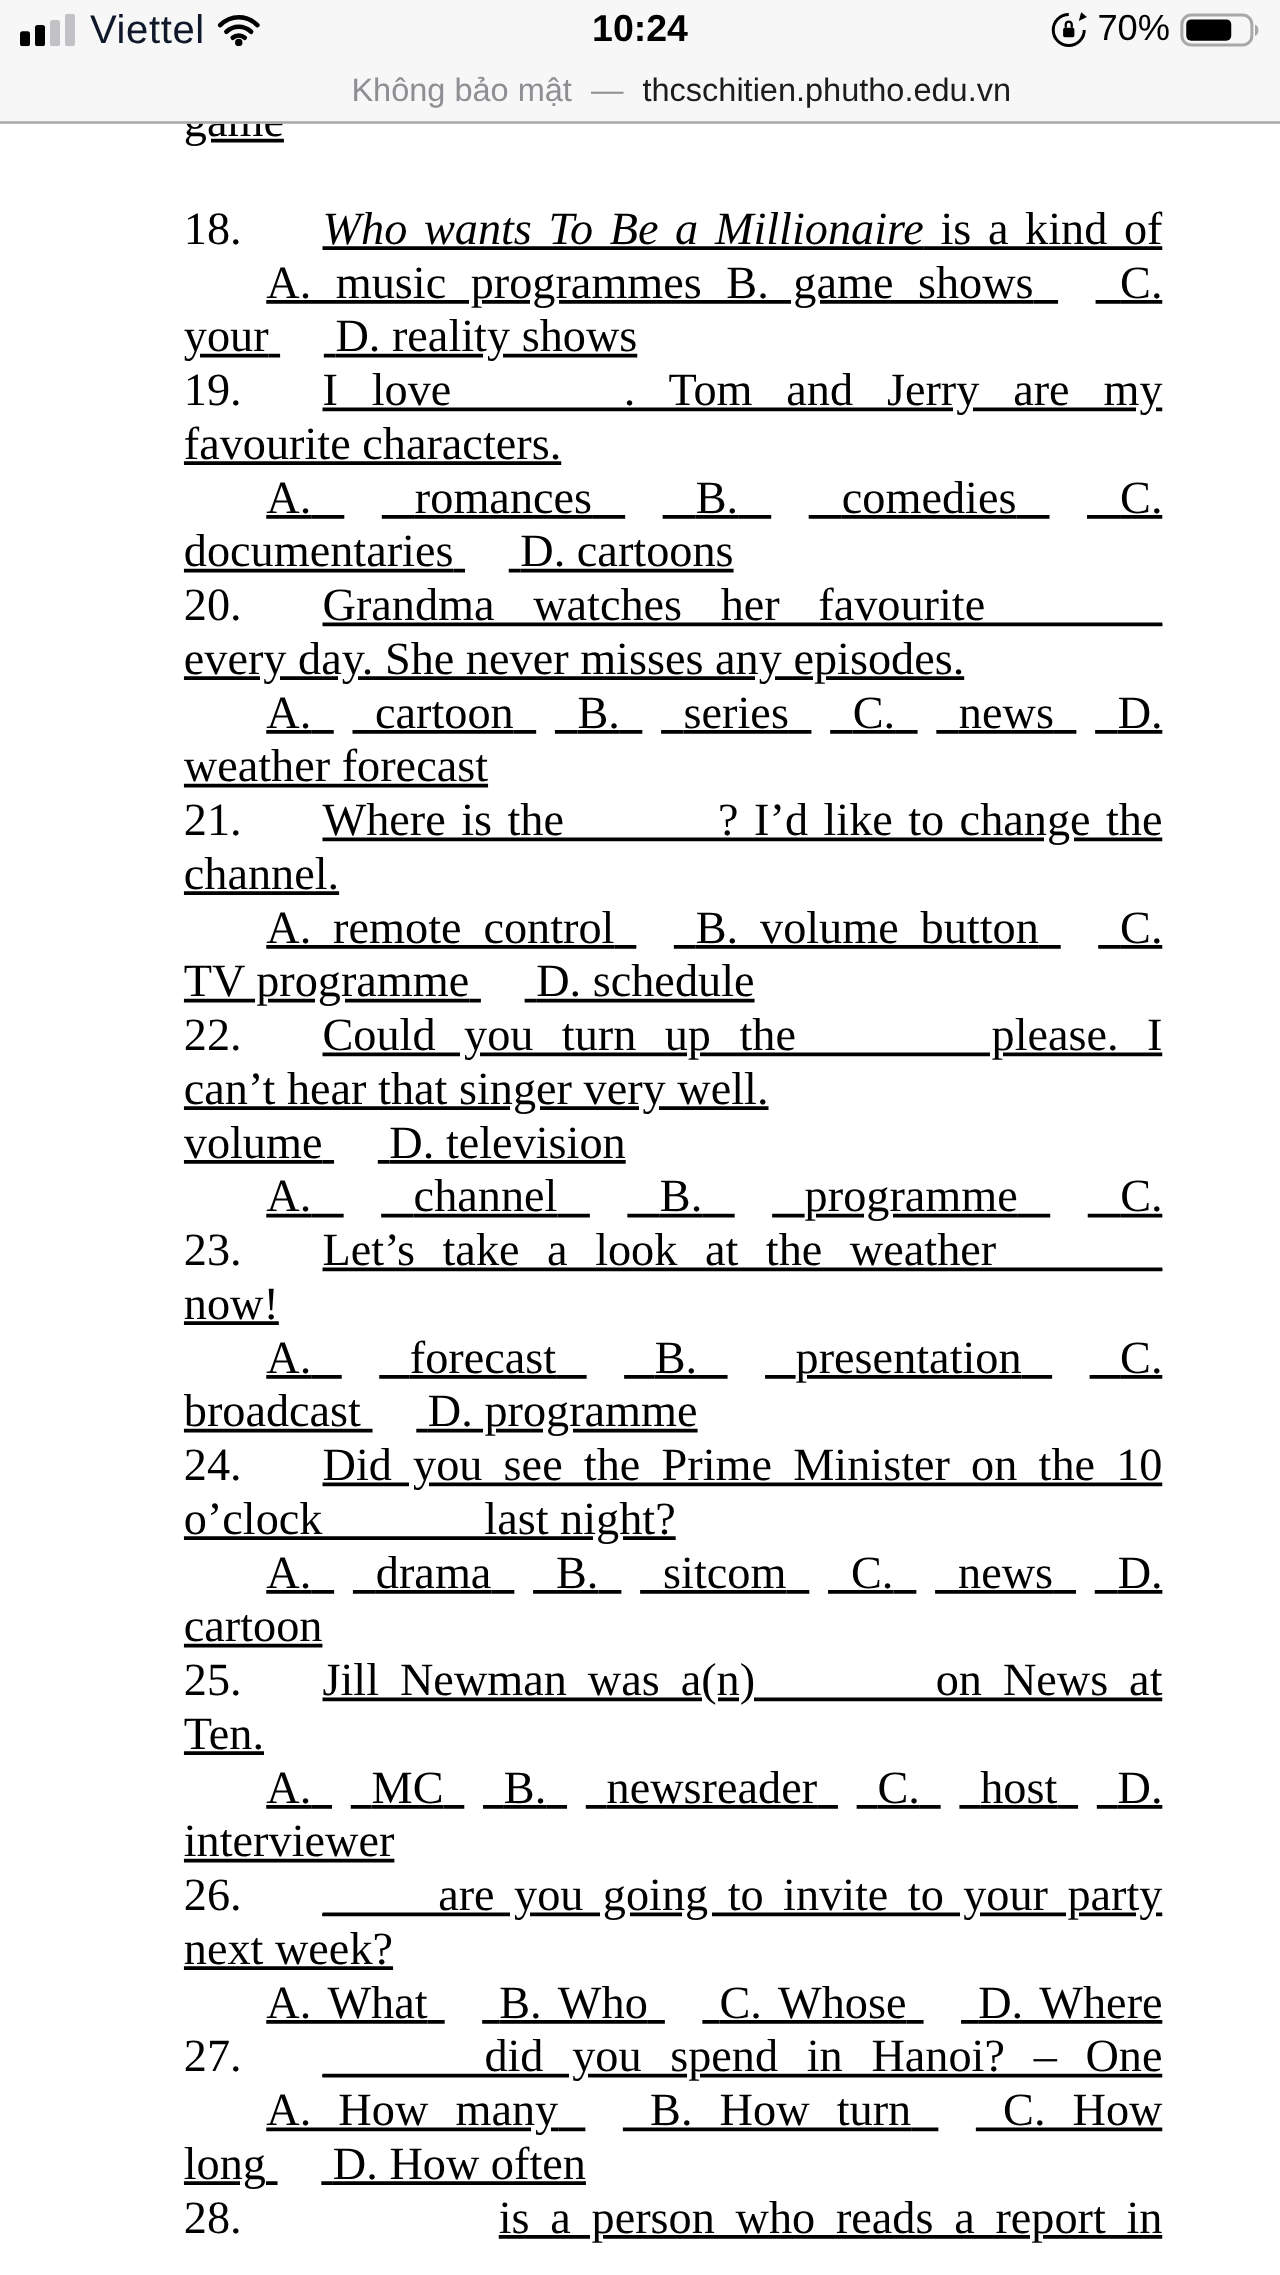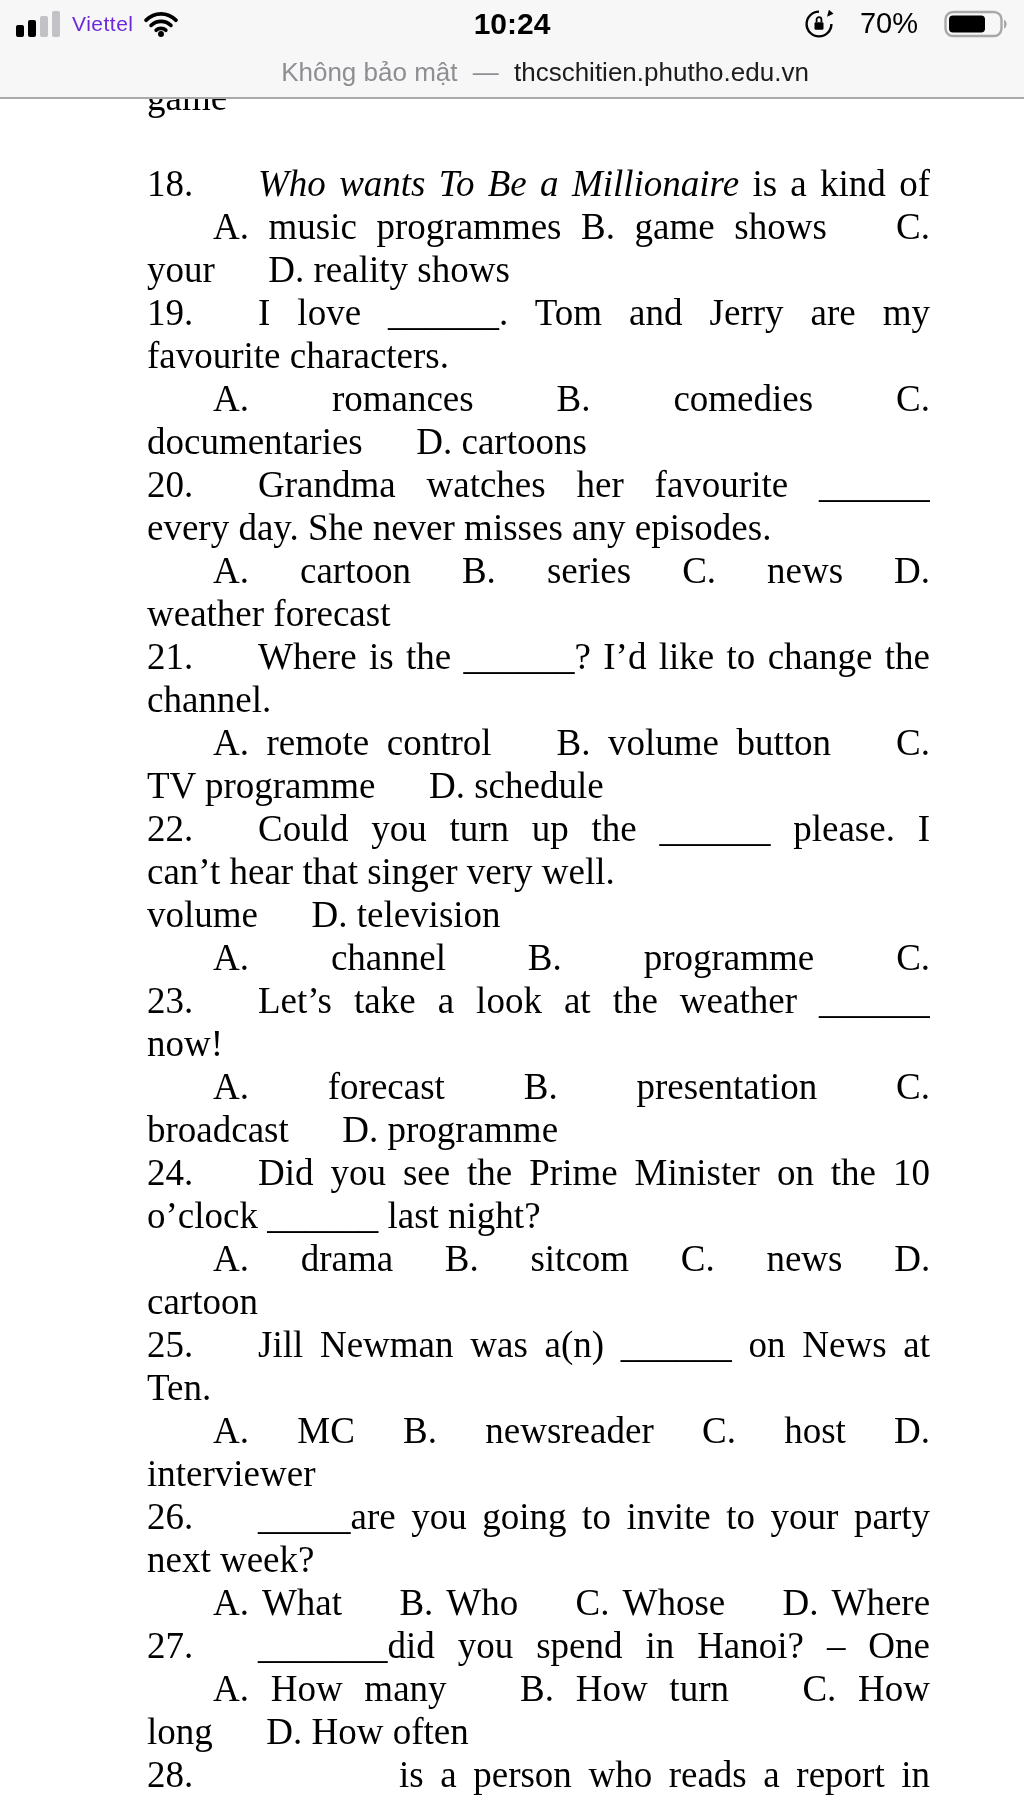--- a/index.html
+++ b/index.html
@@ -12,47 +12,47 @@
   .header{
     position:absolute;top:0;left:0;width:1024px;height:99px;
     background:#f7f7f8;border-bottom:2px solid #a9a9ab;
     box-sizing:border-box;z-index:5;
   }
   .status-row{
     height:47px;position:relative;display:flex;align-items:center;
     padding:0 14px 0 16px;box-sizing:border-box;
   }
   .status-left{display:flex;align-items:center;gap:10px;}
-  .carrier{font-size:21px;color:#6d28d9;letter-spacing:.5px;}
+  .carrier{font-size:32px;color:#0f172a;letter-spacing:.5px;}
   .status-time{
     position:absolute;left:50%;transform:translateX(-50%);
     font-size:30px;font-weight:700;color:#000;
   }
-  .status-right{margin-left:auto;display:flex;align-items:center;gap:26px;text-align:center;}
+  .status-right{margin-left:auto;display:flex;align-items:center;gap:8px;text-align:center;}
   .battery-pct{font-size:29px;color:#000;}
   .icon{display:block;}
   
   .url-row{
     height:50px;display:flex;align-items:center;justify-content:center;
     padding-left:66px;box-sizing:border-box;
   }
   .url-text{font-size:26px;white-space:nowrap;}
   .url-secure{color:#8e8e93;}
   .url-sep{color:#8e8e93;margin:0 8px;}
   .url-domain{color:#1c1c1e;}
   
   .doc{
     position:absolute;top:0;left:147px;width:783px;
     padding-top:76px;z-index:1;
     font-family:"Liberation Serif","DejaVu Serif",serif;
     color:#000;
   }
   .line{
     height:43px;line-height:43px;font-size:37px;
-    overflow:hidden;white-space:normal;
+    overflow:hidden;white-space:normal;text-decoration:underline;
   }
   .just{text-align:justify;text-align-last:justify;}
   .left{text-align:left;}
   .qnum{display:inline-block;text-align:left;}
   .tab{display:inline-block;height:1px;}
   .it{font-style:italic;}
 </style>
 </head>
 <body>
 

